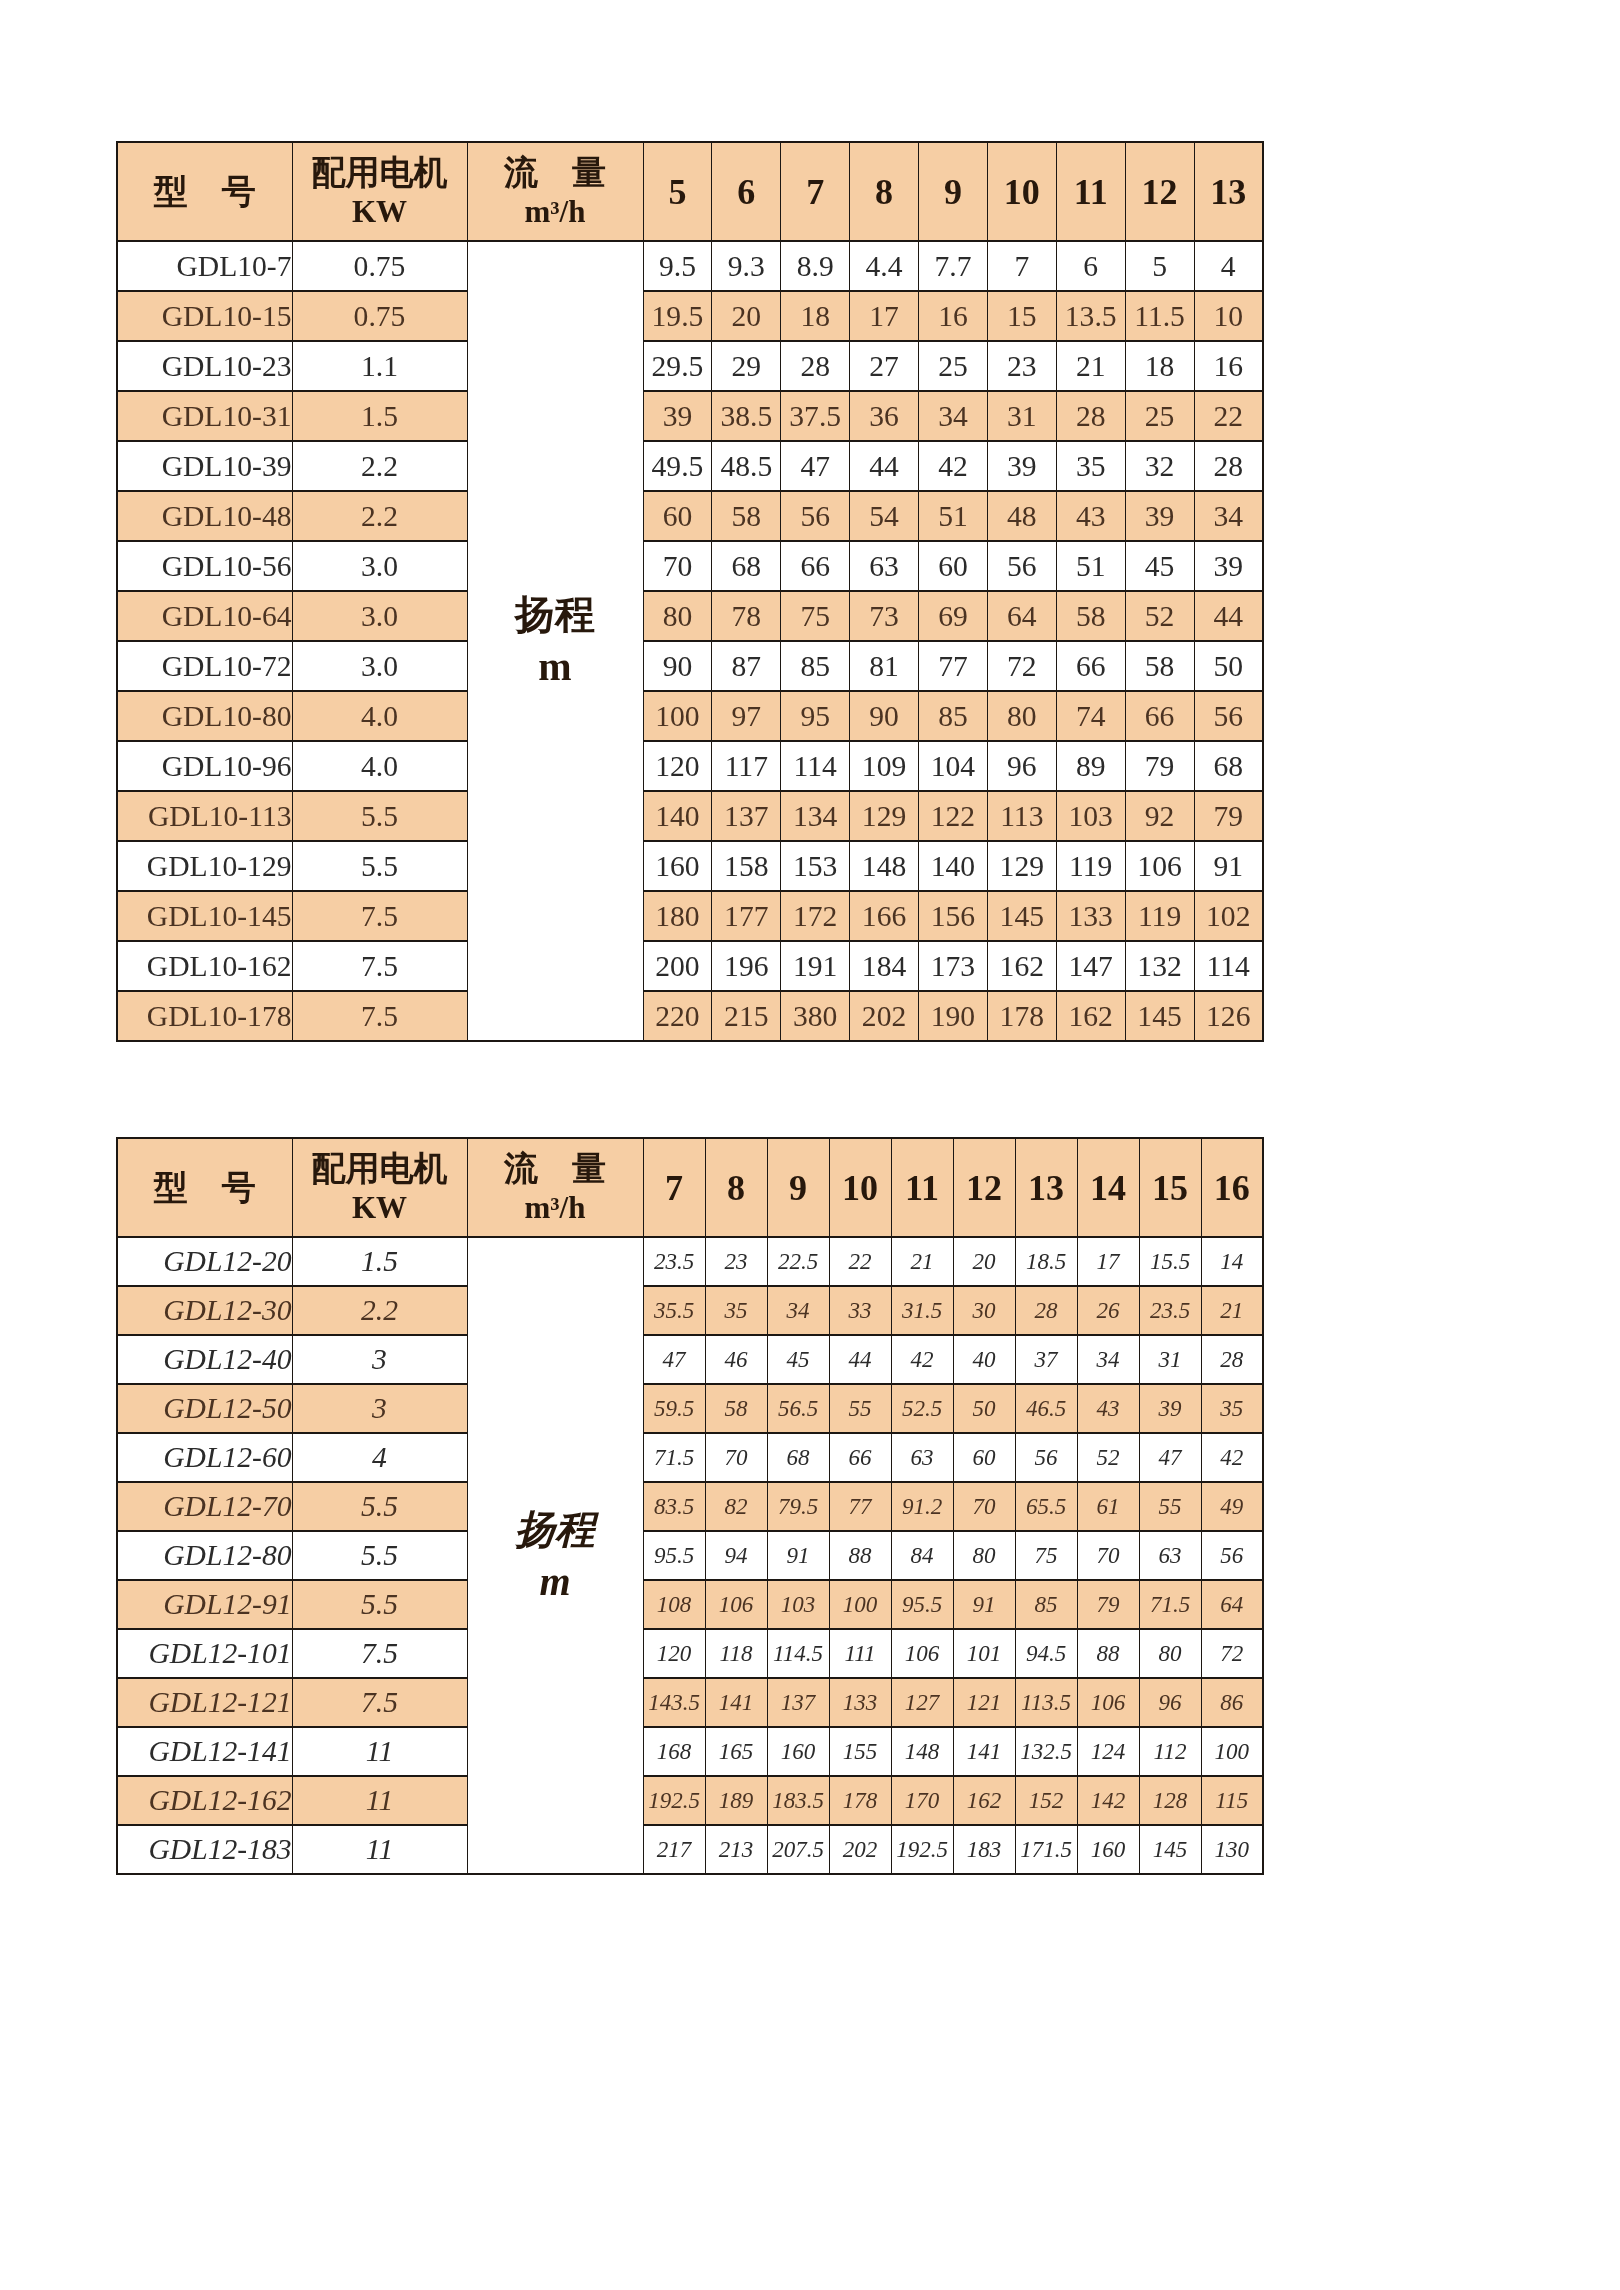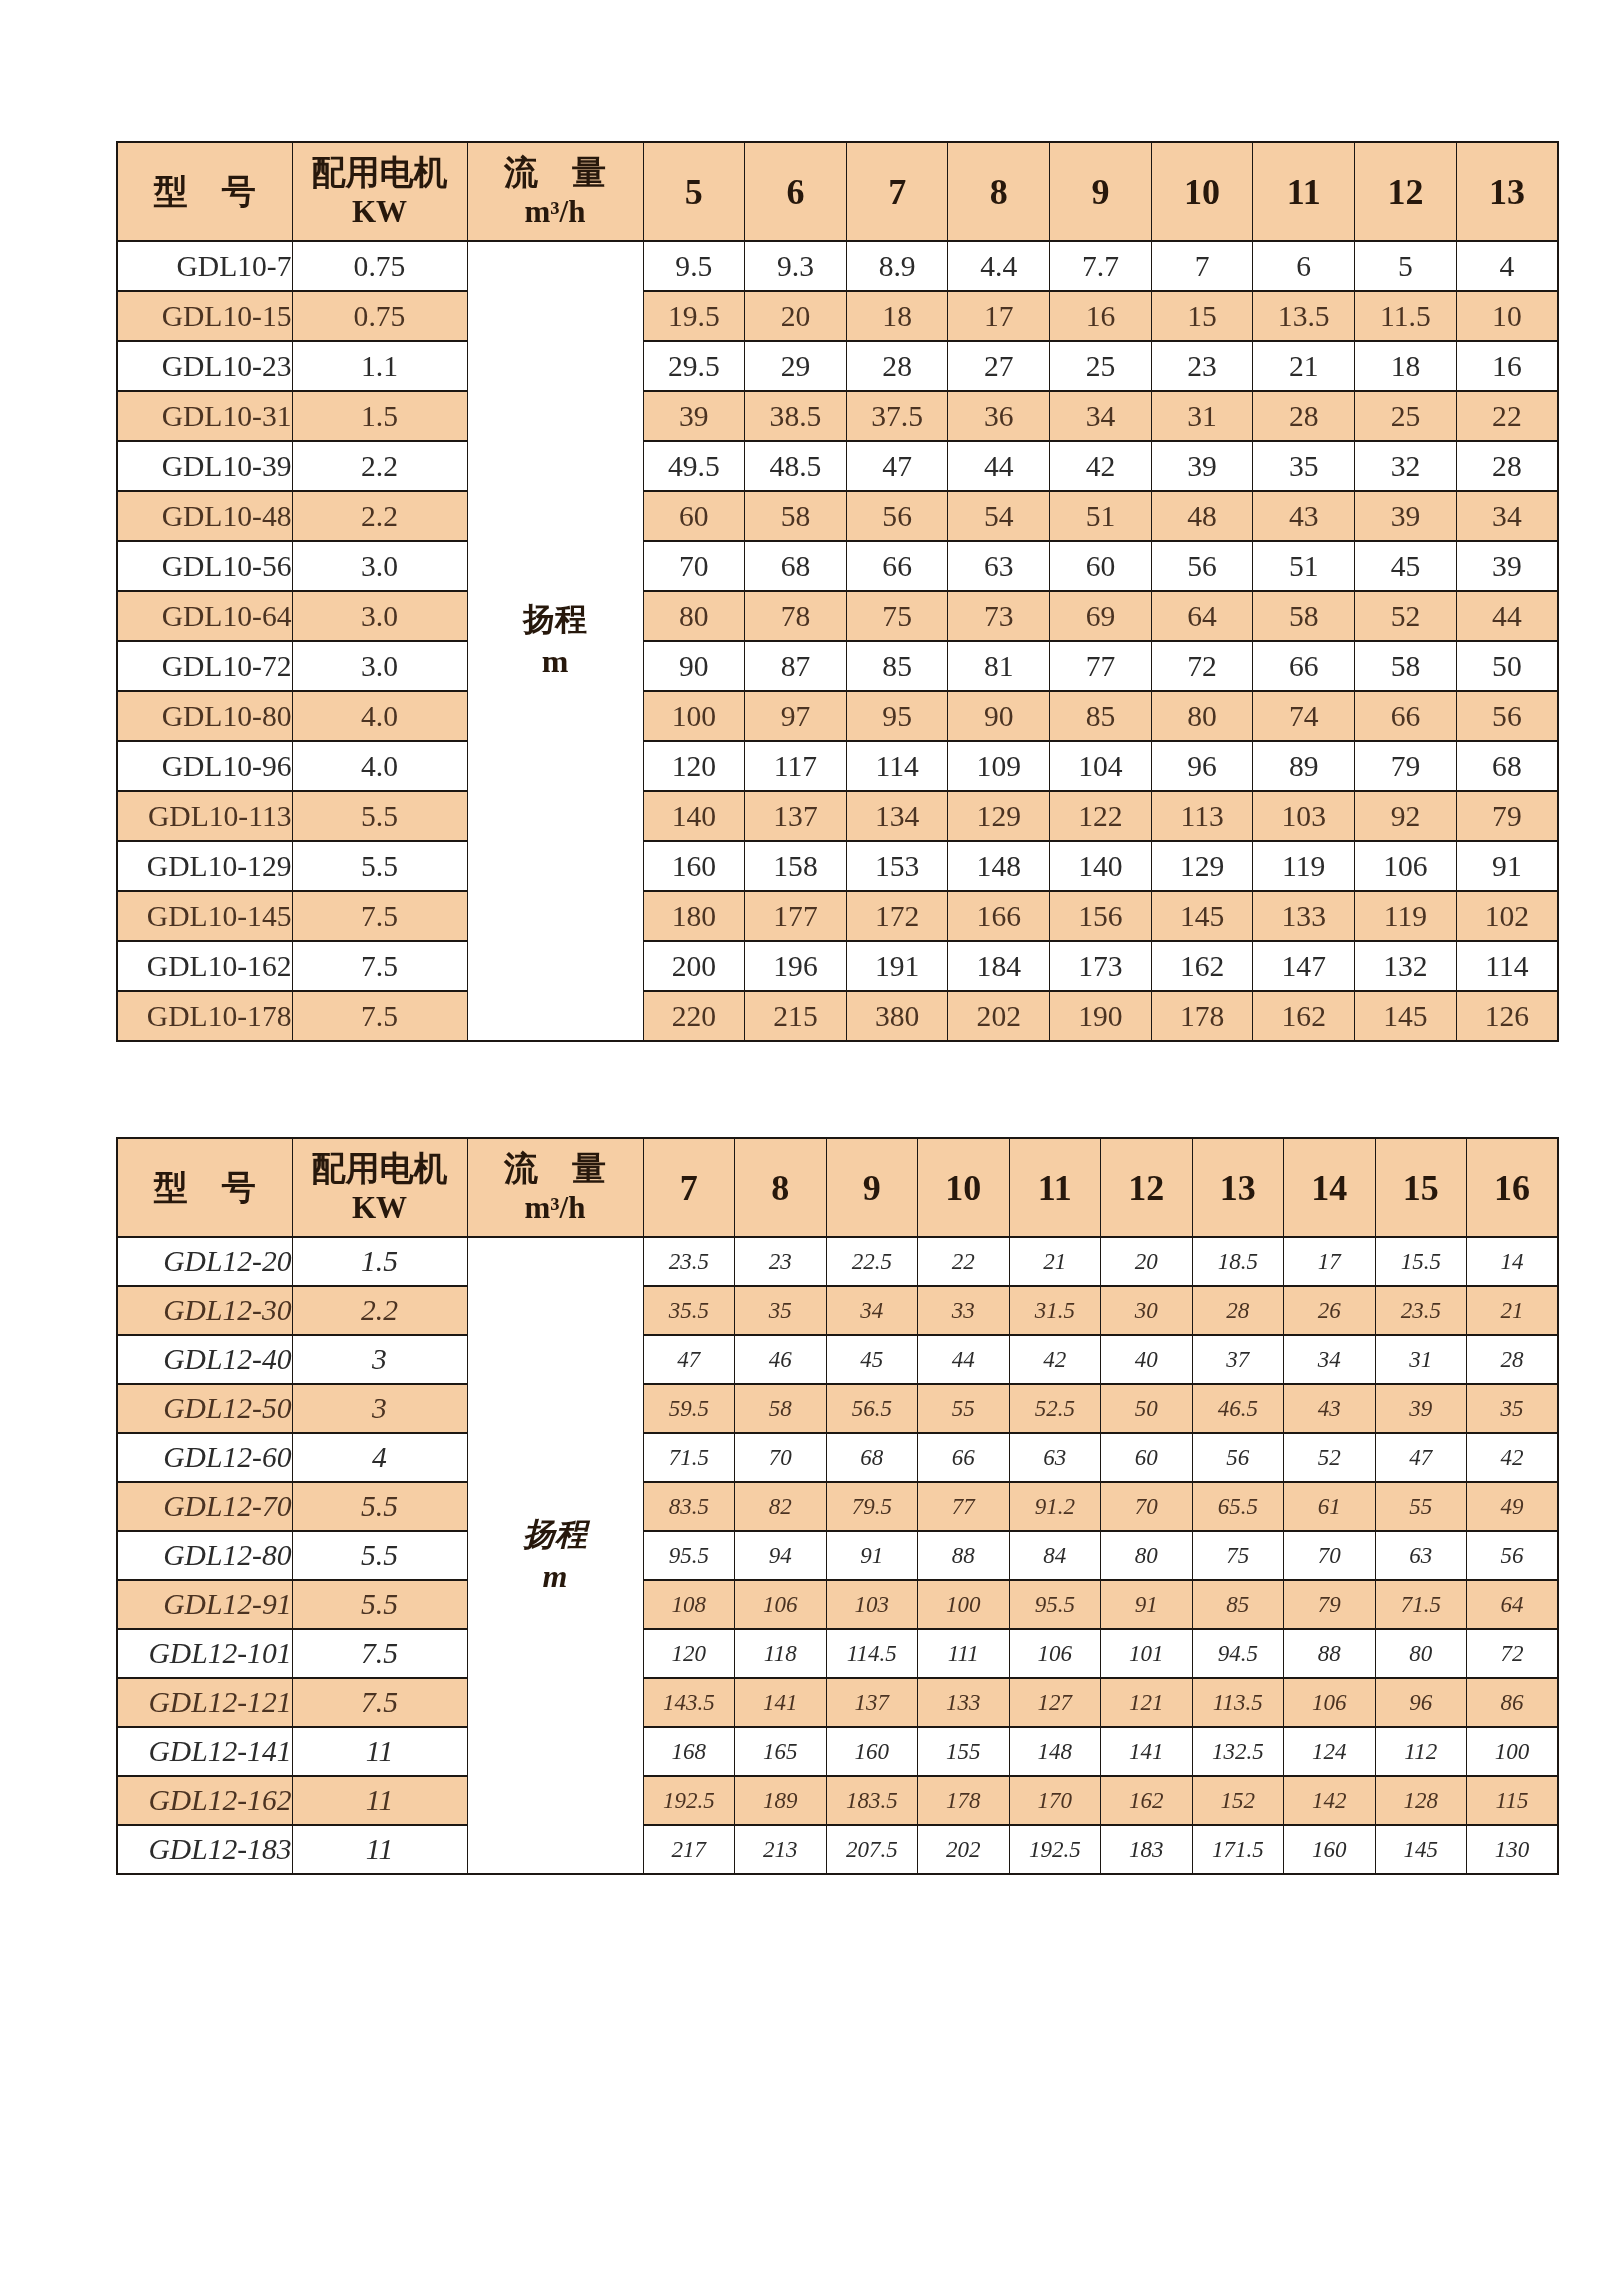--- a/index.html
+++ b/index.html
@@ -5,21 +5,21 @@
   html,body{margin:0;padding:0;}
   body{
     width:1620px;height:2291px;
     background:#ffffff;
     font-family:"Liberation Serif","DejaVu Serif",serif;
     position:relative;
   }
   .pump-table{
     position:absolute;
     left:116px;
-    width:1443px;
+    width:1148px;
     border-collapse:collapse;
     table-layout:fixed;
     border:2.7px solid #1c1713;
     padding-left:14px;
   }
   .t1{top:141px;}
   .t2{top:1137px;}
   .pump-table th,.pump-table td{
     border:1.8px solid #1c1713;
     border-top-width:2.7px;
@@ -44,21 +44,21 @@
   col.c-model{width:175px;}
   col.c-kw{width:175px;}
   col.c-flow{width:176px;}
   tbody td{color:#2b2b2b;background:#ffffff;font-size:29.6px;}
   tbody tr.alt td{background:#f6cea4;color:#4b3322;}
   td.model{text-align:right;padding-left:19.7px;}
   td.merged{
     background:#ffffff !important;
     color:#27180c;
     font-weight:bold;
-    font-size:32px;
+    font-size:40px;
     line-height:1.3;
   }
   .t2 td.val{font-size:23px;}
 </style>
 </head>
 <body>
 
 <table class="pump-table t1">
   <colgroup>
     <col class="c-model">

